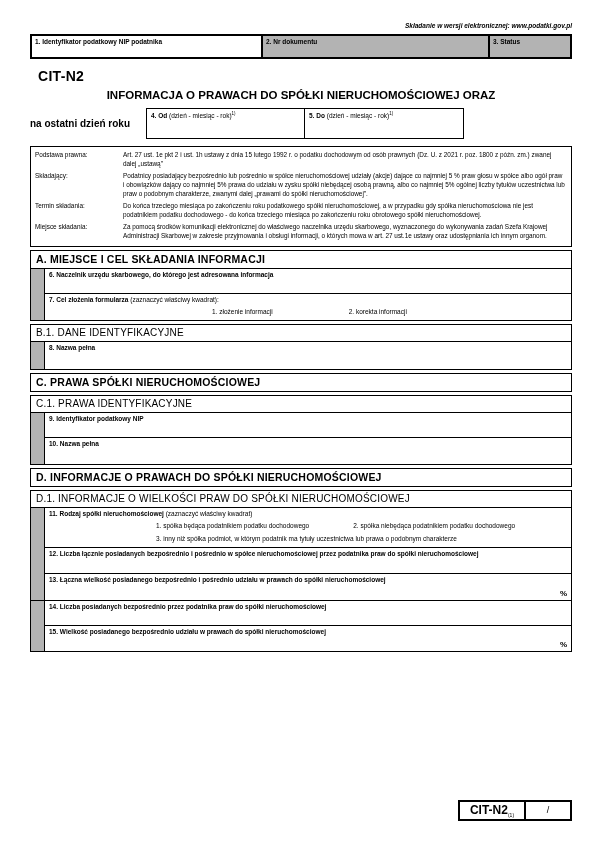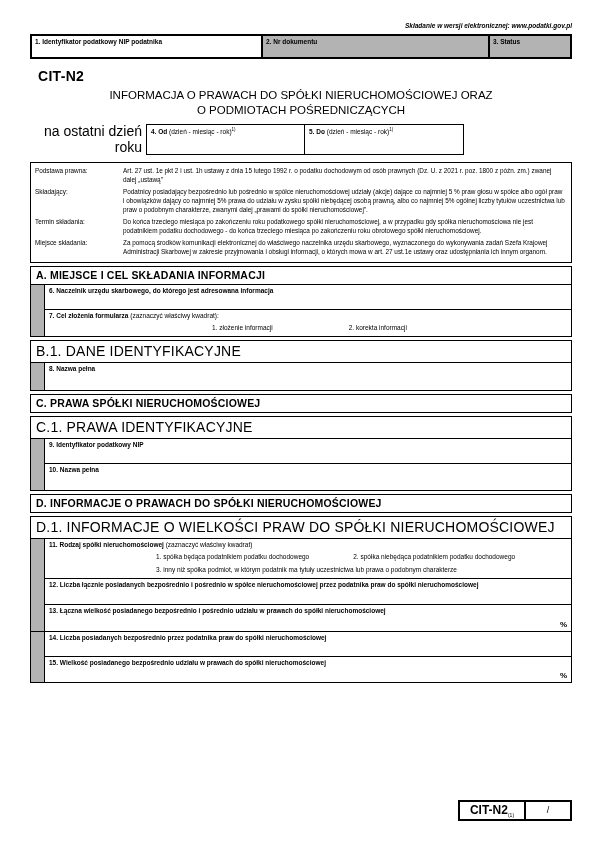--- a/index.html
+++ b/index.html
@@ -14,42 +14,42 @@
   .e-note { text-align:right; font-size:6.5px; font-style:italic; font-weight:bold; margin-bottom:5px; }
 
   .id-row { display:flex; border:2px solid #000; height:25px; }
   .id-cell { font-size:6.5px; font-weight:bold; padding:2px 3px; }
   .id-cell.nip { flex:0 0 231px; background:#fff; border-right:2px solid #000; }
   .id-cell.doc { flex:1; background:#b3b3b3; border-right:2px solid #000; }
   .id-cell.status { flex:0 0 80px; background:#b3b3b3; }
 
   .form-code { font-size:14px; font-weight:bold; margin:9px 0 4px 8px; letter-spacing:0.3px; }
 
-  .main-title { text-align:center; font-weight:normal; font-size:11.5px; line-height:1.32; margin-bottom:5px; }
+  .main-title { text-align:center; font-weight:bold; font-size:11.5px; line-height:1.32; margin-bottom:5px; }
 
   .date-row { display:flex; align-items:center; margin:2px 0 7px 0; }
-  .date-label { width:116px; text-align:right; font-weight:normal; font-size:14px; padding-right:4px; }
+  .date-label { width:116px; font-weight:bold; font-size:10px; padding-right:4px; }
   .date-box { display:flex; border:1.5px solid #000; height:31px; }
   .date-cell { width:158px; padding:2px 4px; font-size:6.5px; }
   .date-cell.first { border-right:1.5px solid #000; }
   .b { font-weight:bold; }
   sup { font-size:4.5px; }
 
   .legal-box {
     border:1.5px solid #000; padding:4px 6px 5px 4px;
     display:grid; grid-template-columns:86px 1fr; column-gap:2px; row-gap:3px;
     font-size:6.4px; line-height:1.4;
   }
 
   .sec-head {
     border:1.5px solid #000; font-weight:bold; font-size:10.5px;
     padding:2px 16px 3px 5px; margin-top:3px; background:#fff;
     letter-spacing:0.2px;
   }
-  .sec-head.sub { font-weight:normal; font-size:14px; }
+  .sec-head.sub { font-weight:normal; font-size:10px; }
   .sec-body { display:flex; border:1.5px solid #000; border-top:none; }
   .stripe { width:13px; background:#b3b3b3; flex:0 0 13px; }
   .fields { flex:1; border-left:1px solid #000; display:flex; flex-direction:column; }
   .field { border-bottom:1px solid #000; position:relative; padding:2px 4px; }
   .field:last-child { border-bottom:none; }
   .flabel { font-size:6.5px; font-weight:bold; }
   .fhint { font-weight:normal; }
   .opts { display:flex; font-size:6.5px; margin:5px 0 3px 0; }
   .unit { position:absolute; right:4px; bottom:2px; font-weight:bold; font-size:8px; }
 
@@ -75,21 +75,20 @@
       </div>
       <div class="id-cell status">
         <span>3. Status</span>
       </div>
     </div>
 
     <div class="form-code">CIT-N2</div>
 
     <div class="main-title">
       <div>INFORMACJA O PRAWACH DO SPÓŁKI NIERUCHOMOŚCIOWEJ ORAZ</div>
-      <div>O PODMIOTACH POŚREDNICZĄCYCH</div>
     </div>
 
     <div class="date-row">
       <div class="date-label">na ostatni dzień roku</div>
       <div class="date-box">
         <div class="date-cell first">
           <span class="b">4. Od</span>
           <span class="fhint">(dzień - miesiąc - rok)</span><sup>1)</sup>
         </div>
         <div class="date-cell">

